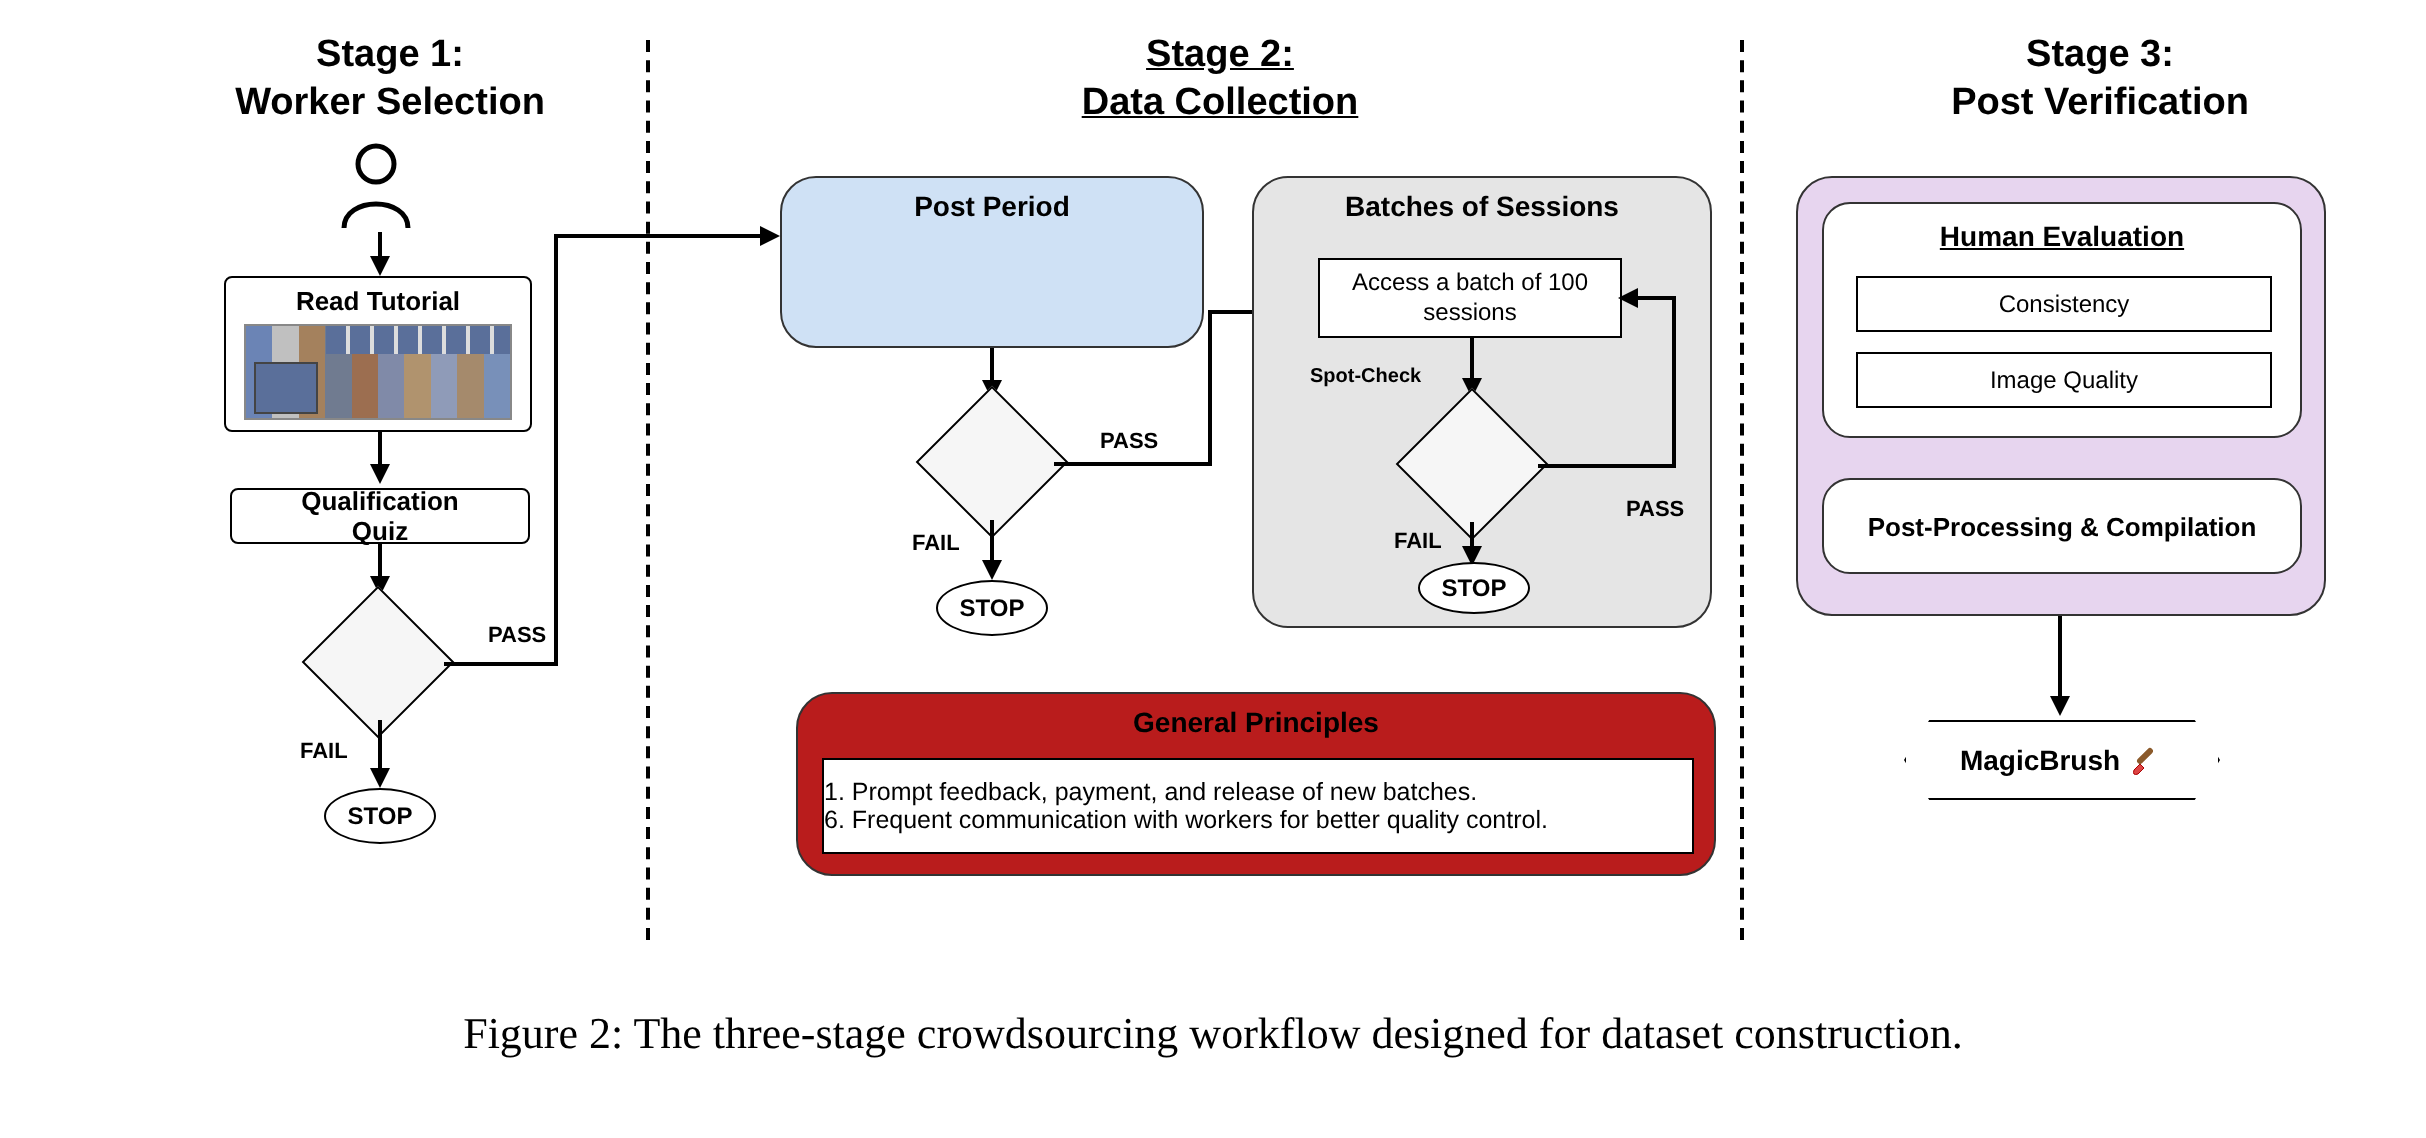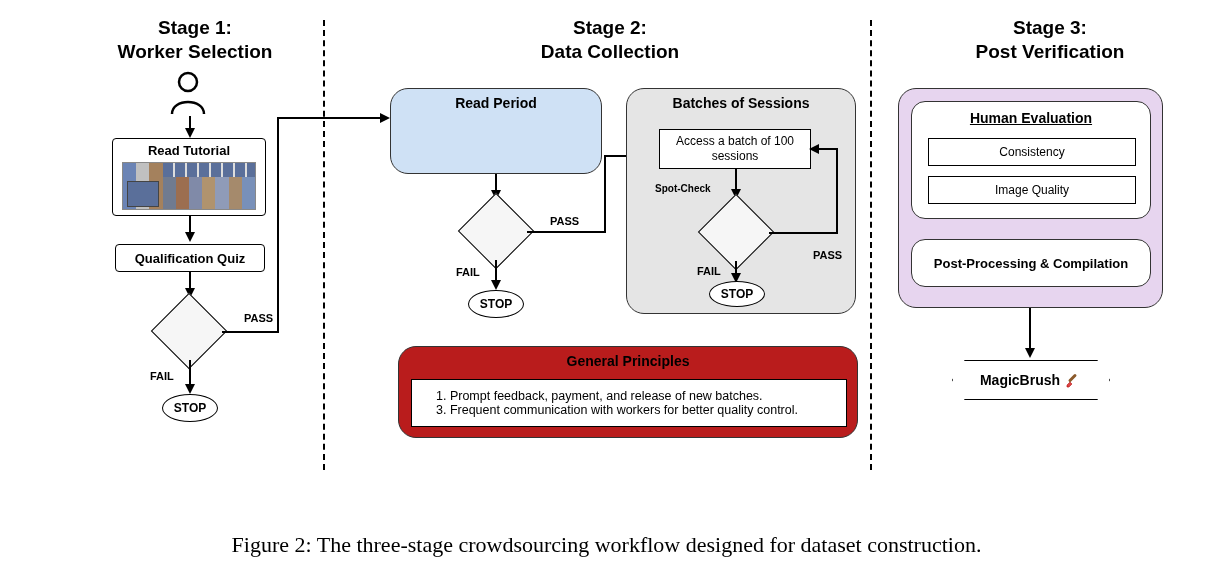--- a/index.html
+++ b/index.html
@@ -33,21 +33,21 @@
   .box {
     position: absolute;
     background: #fff;
     border: 1.5px solid #000;
     border-radius: 4px;
     text-align: center;
     font-weight: 700;
     display: flex;
     align-items: center;
     justify-content: center;
-    padding: 4px 6px;
+    padding: 4px 22px;
     font-size: 13px;
   }
   .plain-box {
     position: absolute;
     background: #fff;
     border: 1.5px solid #000;
     text-align: center;
     font-size: 12px;
     padding: 3px 6px;
     display: flex;
@@ -134,21 +134,21 @@
 </head>
 <body>
 
 <div class="container">
 
   <div class="dashed-divider" style="left:323px;"></div>
   <div class="dashed-divider" style="left:870px;"></div>
 
   <div class="stage-title" style="left:95px; top:16px; width:200px; white-space:pre-line;">Stage 1:
 Worker Selection</div>
-  <div class="stage-title" style="left:500px; top:16px; width:220px; white-space:pre-line;">Stage 2:
+  <div class="stage-title" style="left:500px; top:16px; width:220px; white-space:pre-line;text-decoration:underline;">Stage 2:
 Data Collection</div>
   <div class="stage-title" style="left:940px; top:16px; width:220px; white-space:pre-line;">Stage 3:
 Post Verification</div>
 
   <div class="user-icon" style="left:168px; top:70px;">
     <svg width="40" height="44" viewBox="0 0 40 44">
       <circle cx="20" cy="12" r="9" fill="none" stroke="#000" stroke-width="2.5"></circle>
       <path d="M4 44 C4 28 36 28 36 44" fill="none" stroke="#000" stroke-width="2.5"></path>
     </svg>
   </div>
@@ -188,21 +188,21 @@
     <span>STOP</span>
   </div>
 
   <div class="label" style="left:244px; top:312px;">PASS</div>
   <svg class="arrow" style="left:220px; top:112px;" width="170" height="222">
     <path d="M2 220 L58 220 L58 6 L162 6" fill="none" stroke="#000" stroke-width="2"></path>
     <polygon points="170,6 160,1 160,11" fill="#000"></polygon>
   </svg>
 
   <div class="rounded-panel" style="left:390px; top:88px; width:212px; height:86px; background:#cfe1f5;">
-    <div class="panel-title" style="top:6px;">Read Period</div>
+    <div class="panel-title" style="top:6px;">Post Period</div>
   </div>
 
   <svg class="arrow" style="left:491px; top:174px;" width="10" height="26">
     <line x1="5" y1="0" x2="5" y2="18" stroke="#000" stroke-width="2"></line>
     <polygon points="5,26 0,16 10,16" fill="#000"></polygon>
   </svg>
 
   <div class="diamond" style="left:469px; top:204px; width:54px; height:54px;"></div>
 
   <div class="label" style="left:456px; top:266px;">FAIL</div>
@@ -245,23 +245,23 @@
 
     <div class="label" style="left:186px; top:160px;">PASS</div>
     <svg class="arrow" style="left:140px; top:50px;" width="80" height="100">
       <path d="M2 94 L70 94 L70 10 L50 10" fill="none" stroke="#000" stroke-width="2"></path>
       <polygon points="42,10 52,5 52,15" fill="#000"></polygon>
     </svg>
   </div>
 
   <div class="rounded-panel" style="left:398px; top:346px; width:460px; height:92px; background:#b91c1c;">
     <div class="panel-title" style="top:6px;">General Principles</div>
-    <div class="plain-box" style="left:12px; top:32px; width:436px; height:48px; text-align:left; flex-direction:column; align-items:flex-start; justify-content:center; font-size:12.5px; padding:4px 24px;">
+    <div class="plain-box" style="left:12px; top:32px; width:436px; height:48px; text-align:left; flex-direction:column; align-items:flex-start; justify-content:center; font-size:12.5px; padding:4px 0;">
       <div>1. Prompt feedback, payment, and release of new batches.</div>
-      <div>3. Frequent communication with workers for better quality control.</div>
+      <div>6. Frequent communication with workers for better quality control.</div>
     </div>
   </div>
 
   <div class="rounded-panel" style="left:898px; top:88px; width:265px; height:220px; background:#e7d5ef;">
 
     <div class="rounded-panel" style="left:12px; top:12px; width:240px; height:118px; background:#fff; border-radius:14px;">
       <div class="panel-title" style="top:8px;text-decoration:underline;">Human Evaluation</div>
       <div class="plain-box" style="left:16px; top:36px; width:208px; height:28px;">
         <span>Consistency</span>
       </div>
@@ -283,15 +283,15 @@
   <div class="hexagon" style="left:952px; top:360px; width:158px; height:40px;">
     <span>MagicBrush</span>
     <span class="brush-icon">
       <svg width="18" height="18" viewBox="0 0 18 18">
         <path d="M3 15 L6 12 L8 14 L5 17 Q2 18 3 15 Z" fill="#d44" stroke="#a00" stroke-width="0.5"></path>
         <rect x="7" y="3" width="3" height="10" rx="1.5" transform="rotate(45 8.5 8)" fill="#8b5a2b"></rect>
       </svg>
     </span>
   </div>
 
-  <div class="caption" style="top:532px;">Figure 2: The three-stage crowdsourcing workflow designed for dataset construction.</div>
+  <div class="caption" style="top:504px;">Figure 2: The three-stage crowdsourcing workflow designed for dataset construction.</div>
 
 </div>
 
 </body></html>

